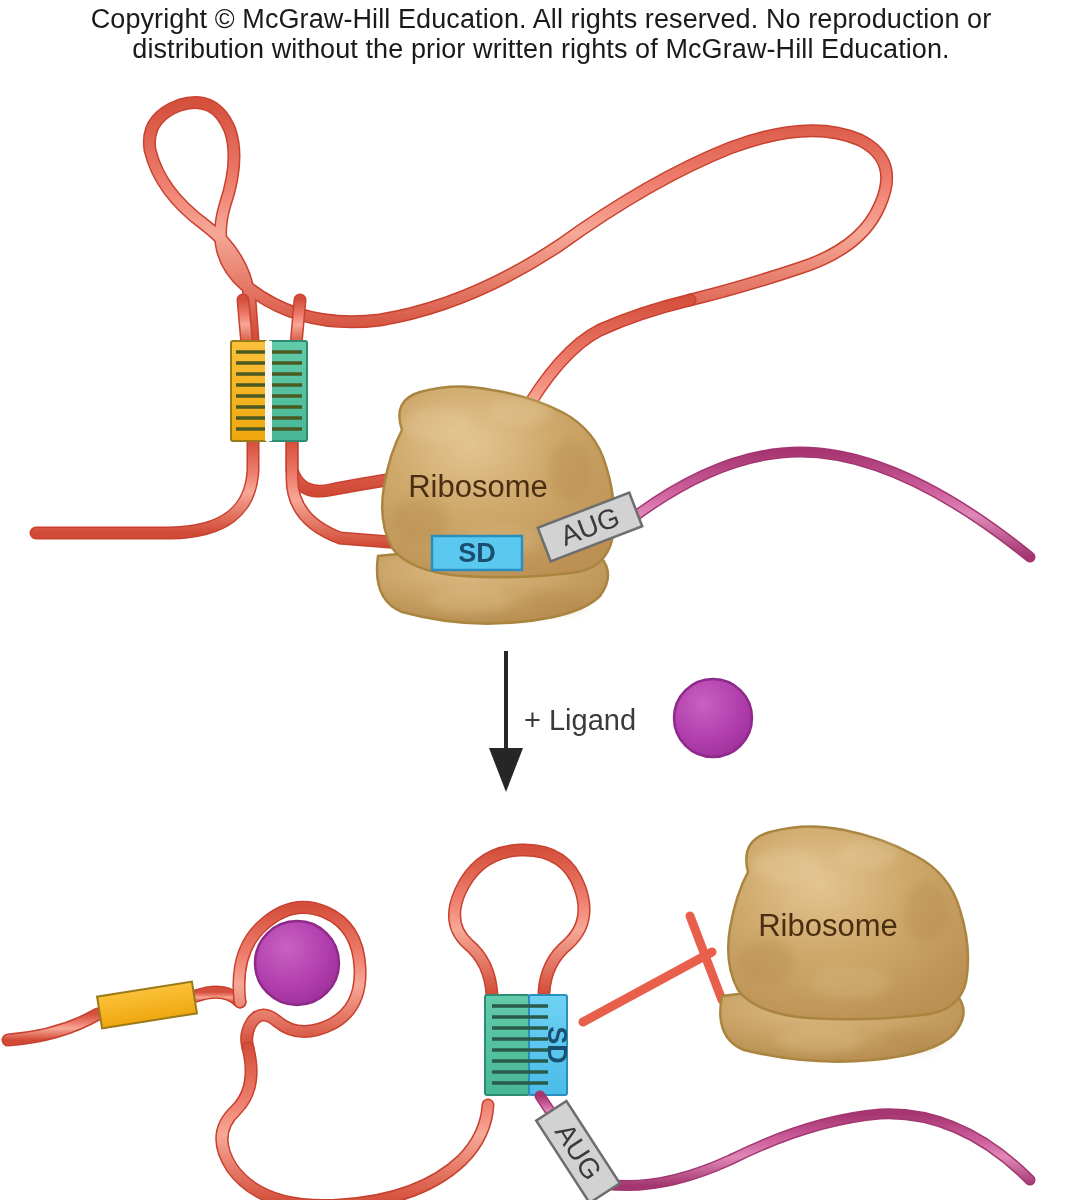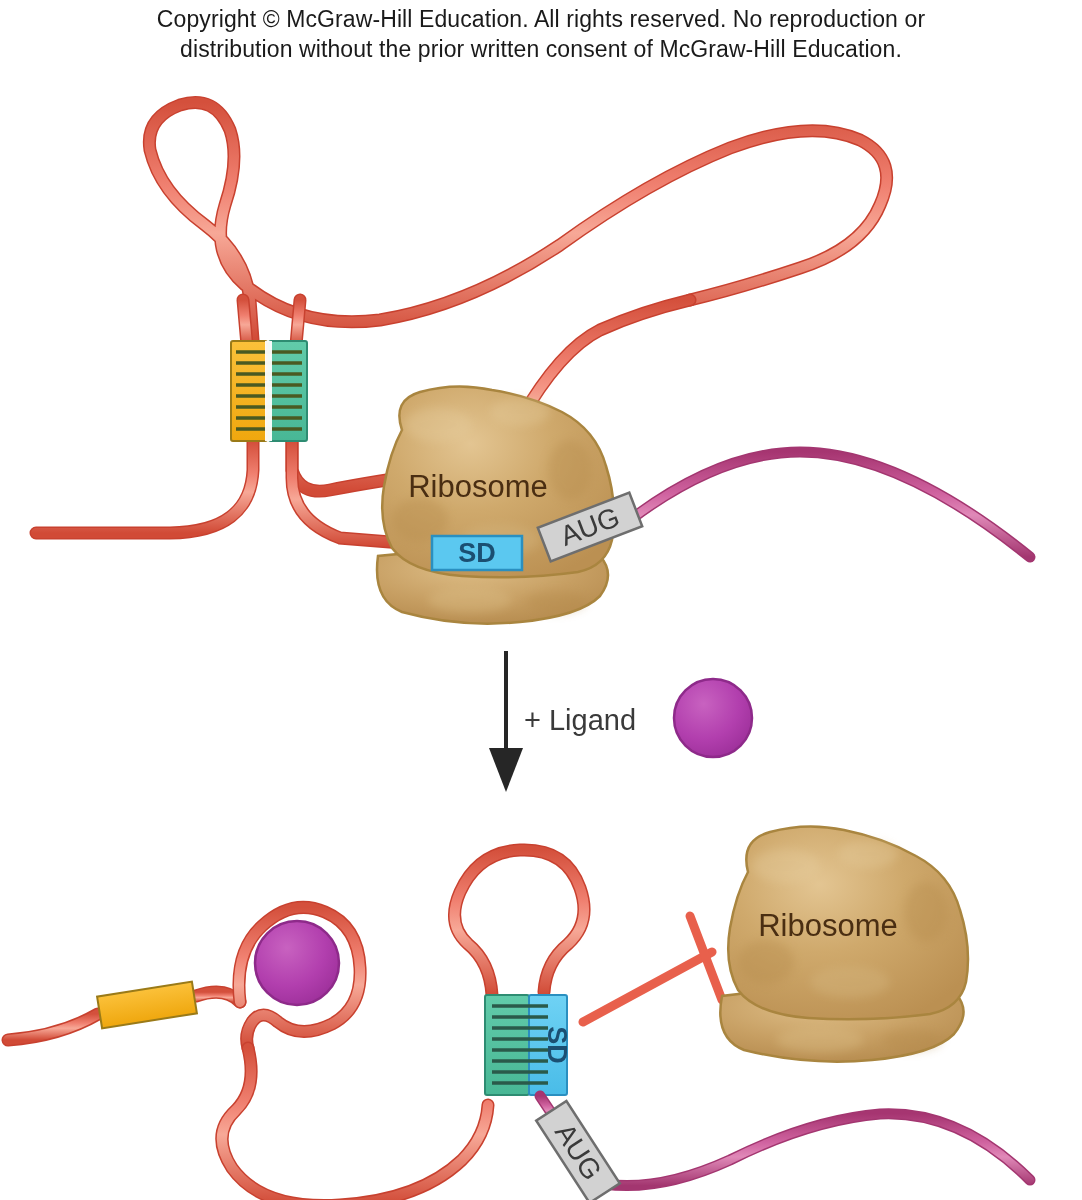--- a/index.html
+++ b/index.html
@@ -1,33 +1,33 @@
 <!DOCTYPE html>
 <html><head>
 <meta charset="utf-8">
 <style>
   html,body{margin:0;padding:0;background:#ffffff;}
   body{width:1082px;height:1200px;font-family:"Liberation Sans",sans-serif;overflow:hidden;}
   #stage{position:relative;width:1082px;height:1200px;background:#fff;}
   .copyright{
     position:absolute;left:0;top:4px;width:1082px;text-align:center;
-    font-family:"Liberation Sans",sans-serif;font-size:23px;line-height:30px;
+    font-family:"Liberation Sans",sans-serif;font-size:27px;line-height:30px;
     color:#1a1a1a;letter-spacing:.1px;
   }
   svg{position:absolute;left:0;top:0;}
   .lbl{font-family:"Liberation Sans",sans-serif;}
 </style>
 </head>
 <body>
 
 <div id="stage">
 
   <div class="copyright">
     <div>Copyright © McGraw-Hill Education.  All rights reserved. No reproduction or</div>
-    <div>distribution without the prior written consent of McGraw-Hill Education.</div>
+    <div>distribution without the prior written rights of McGraw-Hill Education.</div>
   </div>
 
   <svg width="1082" height="1200" viewBox="0 0 1082 1200">
     <defs>
       <linearGradient id="rnaGrad" x1="0" y1="0" x2="0" y2="1">
         <stop offset="0%" stop-color="#D4503C"></stop>
         <stop offset="35%" stop-color="#F08070"></stop>
         <stop offset="55%" stop-color="#F7A897"></stop>
         <stop offset="100%" stop-color="#D14A36"></stop>
       </linearGradient>

